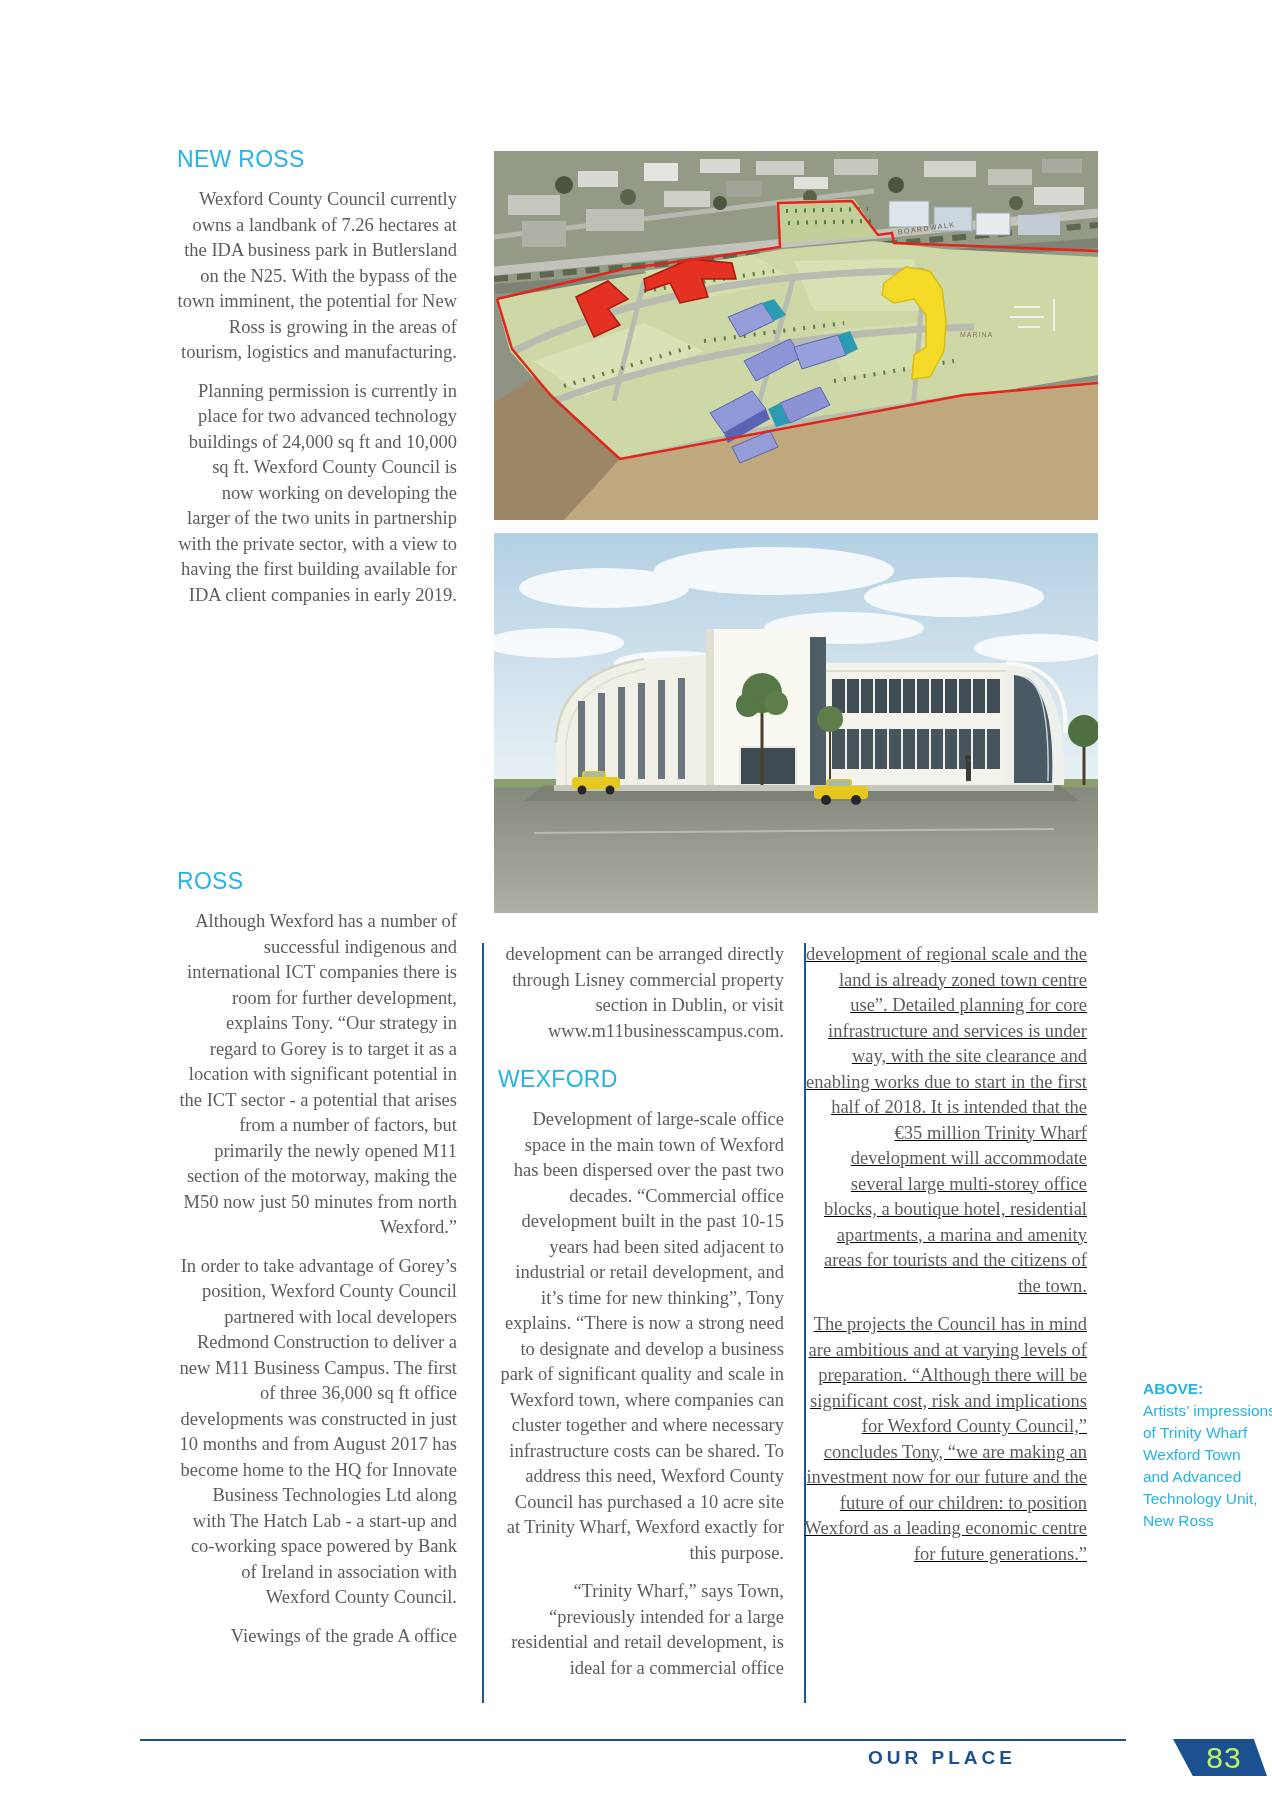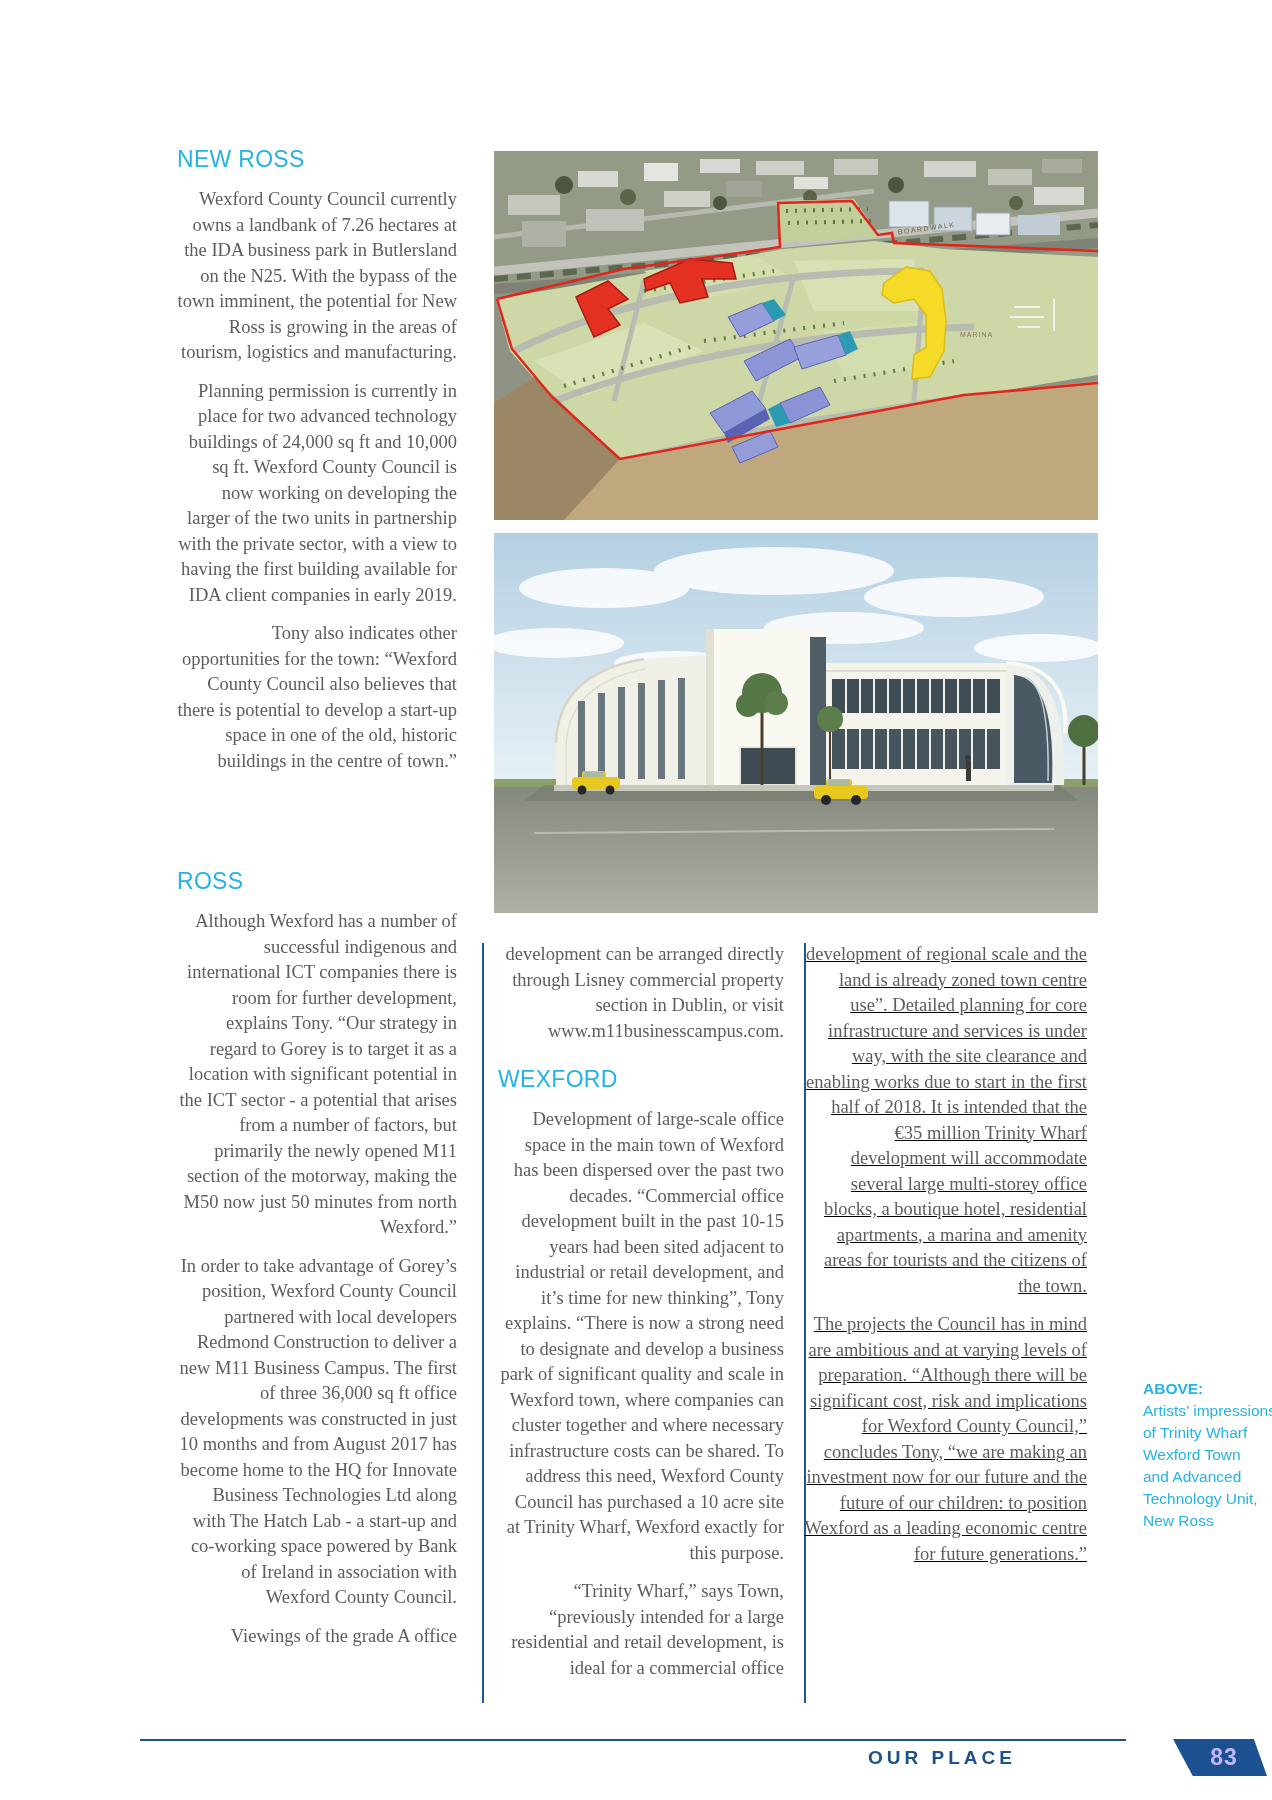--- a/index.html
+++ b/index.html
@@ -25,33 +25,32 @@
            font-family:"Liberation Sans","DejaVu Sans",sans-serif;
            font-size:15.5px;line-height:22px;color:#25b2e6;}
   .cap-label{font-weight:700;}
   .footer-rule{position:absolute;left:104px;top:1739px;width:986px;height:2px;background:#1b5190;}
   .footer-label{position:absolute;left:832px;top:1747px;width:240px;
                 font-family:"Liberation Sans","DejaVu Sans",sans-serif;
                 font-size:19px;font-weight:700;letter-spacing:4px;color:#1b5190;}
   .page-badge{position:absolute;left:1137px;top:1739px;width:94px;height:37px;background:#1b5190;
               clip-path:polygon(0 0,86% 0,100% 100%,21% 100%);
               display:flex;align-items:center;justify-content:center;padding-left:8px;box-sizing:border-box;}
-  .page-badge span{color:#c4b5fd;font-family:"Liberation Sans","DejaVu Sans",sans-serif;
-                   font-weight:700;font-size:23px;letter-spacing:1px;}
+  .page-badge span{color:#bef264;font-family:"Liberation Sans","DejaVu Sans",sans-serif;
+                   font-weight:400;font-size:30px;letter-spacing:1px;}
 </style>
 </head>
 <body>
 
 <div class="page">
 
   <section class="col" id="colA">
     <h2 class="sec">NEW ROSS</h2>
     <p>Wexford County Council currently owns a landbank of 7.26 hectares at the IDA business park in Butlersland on the N25. With the bypass of the town imminent, the potential for New Ross is growing in the areas of tourism, logistics and manufacturing.</p>
     <p>Planning permission is currently in place for two advanced technology buildings of 24,000 sq ft and 10,000 sq ft. Wexford County Council is now working on developing the larger of the two units in partnership with the private sector, with a view to having the first building available for IDA client companies in early 2019.</p>
-    <p>Tony also indicates other opportunities for the town: “Wexford County Council also believes that there is potential to develop a start-up space in one of the old, historic buildings in the centre of town.”</p>
   </section>
 
   <section class="col" id="colB">
     <h2 class="sec">ROSS</h2>
     <p>Although Wexford has a number of successful indigenous and international ICT companies there is room for further development, explains Tony. “Our strategy in regard to Gorey is to target it as a location with significant potential in the ICT sector - a potential that arises from a number of factors, but primarily the newly opened M11 section of the motorway, making the M50 now just 50 minutes from north Wexford.”</p>
     <p>In order to take advantage of Gorey’s position, Wexford County Council partnered with local developers Redmond Construction to deliver a new M11 Business Campus. The first of three 36,000 sq ft office developments was constructed in just 10 months and from August 2017 has become home to the HQ for Innovate Business Technologies Ltd along with The Hatch Lab - a start-up and co-working space powered by Bank of Ireland in association with Wexford County Council.</p>
     <p>Viewings of the grade A office</p>
   </section>
 
   <figure id="fig1">

